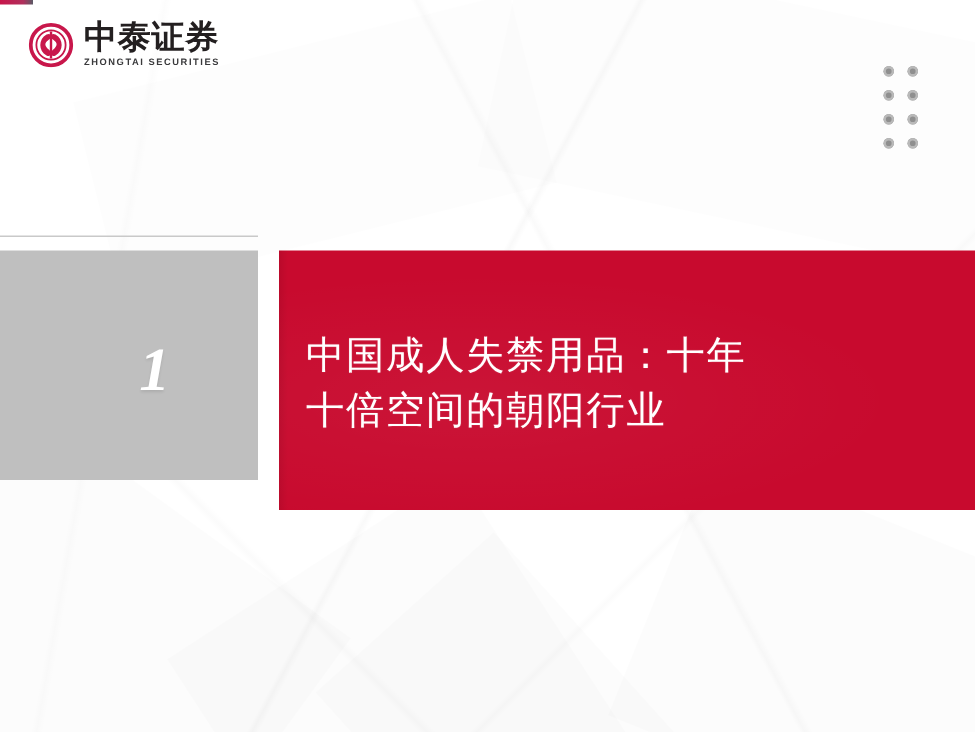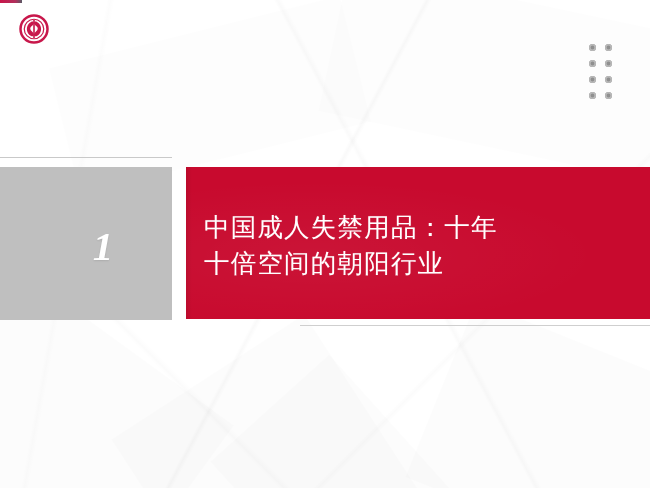--- a/index.html
+++ b/index.html
@@ -149,21 +149,21 @@
     transform: translate(17px, 3px);
     text-shadow: 0 1px 2px rgba(0,0,0,0.10);
   }
 
   
   .title-banner {
     position: absolute;
     left: 186px;
     top: 167px;
     width: 464px;
-    height: 152px;
+    height: 173px;
     background: #C80A2E;
     background-image:
       radial-gradient(ellipse at 28% 58%, rgba(255,255,255,0.045) 0%, rgba(255,255,255,0) 60%),
       linear-gradient(90deg, rgba(0,0,0,0.07) 0px, rgba(0,0,0,0.0) 6px);
     display: flex;
     align-items: center;
   }
   .title-text {
     margin: 0;
     padding: 0 0 0 18px;
@@ -196,20 +196,24 @@
   <div class="logo">
     <span class="logo-emblem">
       <svg viewBox="0 0 60 60" width="30" height="30" aria-hidden="true">
         <circle cx="30" cy="30" r="27" fill="none" stroke="#C8174B" stroke-width="5"></circle>
         <circle cx="30" cy="30" r="19.5" fill="none" stroke="#C8174B" stroke-width="2.4"></circle>
         <path d="M24 16 C13 22, 13 38, 24 44 C30 47, 32 40, 27 36 C21 31, 21 27, 27 23 C32 19, 30 13, 24 16 Z" fill="#C8174B"></path>
         <path d="M36 16 C47 22, 47 38, 36 44 C30 47, 28 40, 33 36 C39 31, 39 27, 33 23 C28 19, 30 13, 36 16 Z" fill="#C8174B"></path>
         <rect x="28.4" y="12" width="3.2" height="36" fill="#C8174B"></rect>
       </svg>
     </span>
+    <span class="logo-text">
+      <span class="logo-cn">中泰证券</span>
+      <span class="logo-en">ZHONGTAI SECURITIES</span>
+    </span>
   </div>
 
   <div class="dot-grid">
     <span class="dot"></span>
     <span class="dot"></span>
     <span class="dot"></span>
     <span class="dot"></span>
     <span class="dot"></span>
     <span class="dot"></span>
     <span class="dot"></span>

